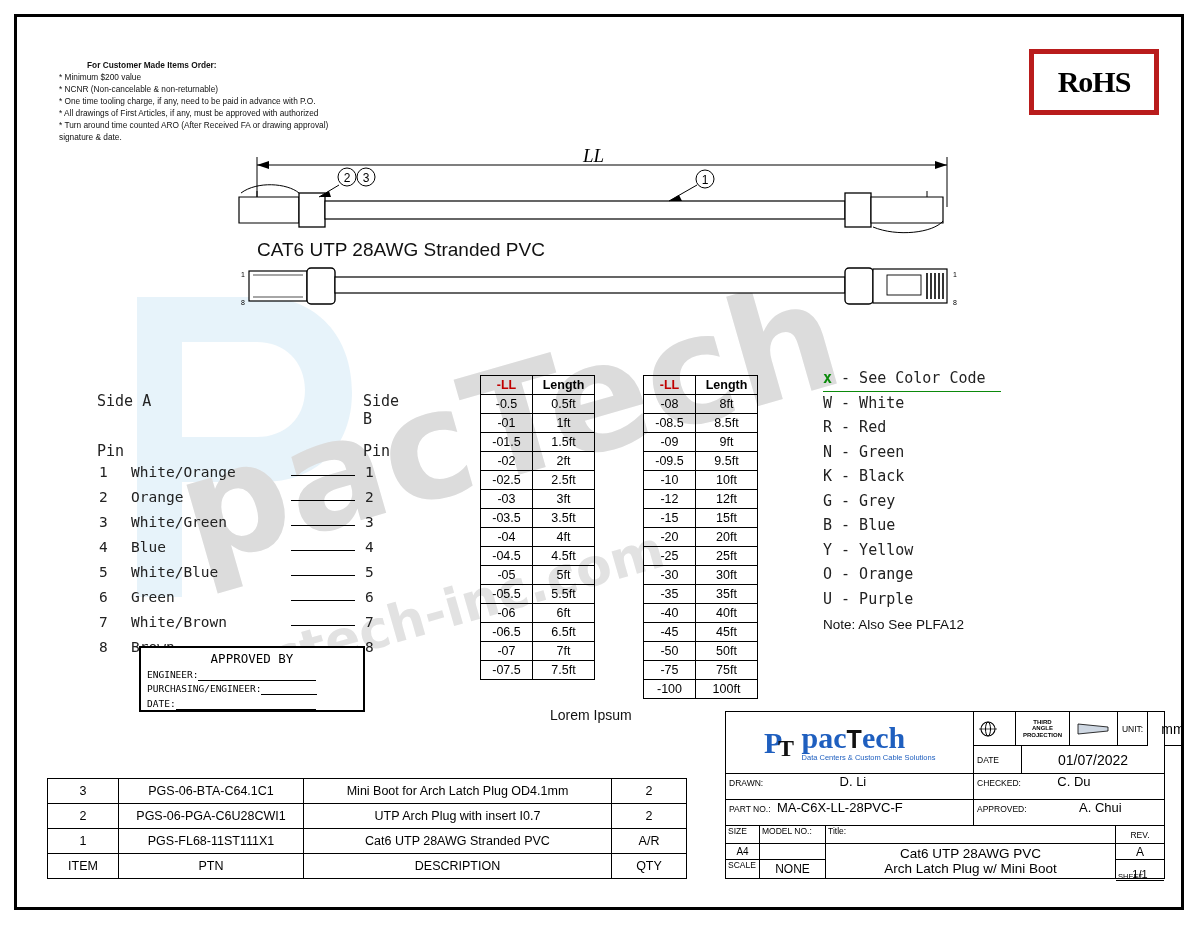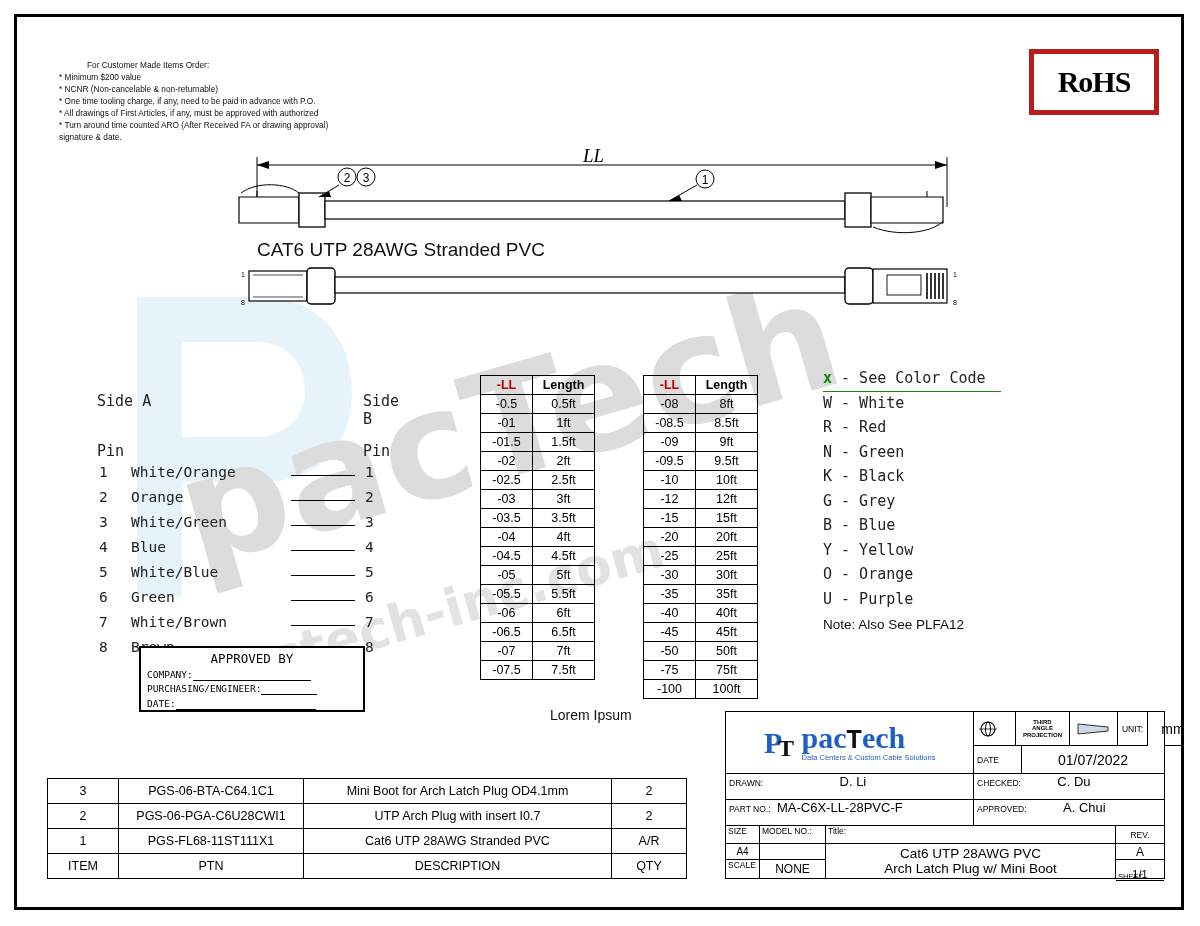--- a/index.html
+++ b/index.html
@@ -3,21 +3,21 @@
 <meta charset="utf-8">
 <style>
   html,body{margin:0;padding:0;background:#fff;}
   body{width:1200px;height:926px;font-family:"Liberation Sans",sans-serif;color:#000;position:relative;overflow:hidden;}
   #sheet{position:absolute;left:14px;top:14px;width:1170px;height:896px;border:3px solid #000;box-sizing:border-box;background:#fff;}
   .abs{position:absolute;}
   
   #wm{position:absolute;left:60px;top:250px;width:1000px;height:480px;pointer-events:none;z-index:0;}
   
   #notes{left:42px;top:42px;width:430px;font-size:8.3px;line-height:1.45;color:#111;z-index:3;}
-  #notes .hd{font-weight:normal;padding-left:28px;}
+  #notes .hd{font-weight:bold;padding-left:28px;}
   
   #rohs{right:22px;top:32px;width:120px;height:56px;border:5px solid #b91c1c;display:flex;align-items:center;justify-content:center;z-index:3;}
   #rohs span{font-family:"Liberation Serif",serif;font-weight:bold;font-size:30px;letter-spacing:-1px;}
   
   .dimline{z-index:3;}
   #llLabel{font-family:"Liberation Serif",serif;font-style:italic;font-size:19px;}
   #cableTitle{font-size:19px;color:#111;}
   
   .sideLbl{font-family:"DejaVu Sans Mono",monospace;font-size:15px;color:#222;}
   .pinrow{font-family:"DejaVu Sans Mono",monospace;font-size:14.5px;color:#222;}
@@ -368,21 +368,21 @@
         <div class="row">Y - Yellow</div>
         <div class="row">O - Orange</div>
         <div class="row">U - Purple</div>
       </div>
   </div>
   <div class="abs" id="ccunder"></div>
   <div class="abs" id="noteplfa">Note: Also See PLFA12</div>
 
   <div class="abs" id="approved">
     <div class="ttl">APPROVED  BY</div>
-    <div class="ln"><span>COMPANY:</span><span class="u" style="width:118px;">&nbsp;</span></div>
+    <div class="ln"><span>ENGINEER:</span><span class="u" style="width:118px;">&nbsp;</span></div>
     <div class="ln"><span>PURCHASING/ENGINEER:</span><span class="u" style="width:56px;">&nbsp;</span></div>
     <div class="ln"><span>DATE:</span><span class="u" style="width:140px;">&nbsp;</span></div>
   </div>
 
   <div class="abs" id="lorem">Lorem Ipsum</div>
 
   <table class="abs" id="bom">
       <tbody id="bombody">
         <tr>
           <td class="c itm">3</td>
@@ -459,21 +459,21 @@
       <span>CHECKED:</span>
       <span class="val" style="font-size:13px;margin-left:34px;">C. Du</span>
     </div>
 
     <div class="cell lbl" style="left:0;top:88px;width:248px;height:26px;border-width:0 1.5px 1.5px 0;padding-left:3px;">
       <span>PART NO.:</span>
       <span class="val" style="font-size:13px;margin-left:4px;">MA-C6X-LL-28PVC-F</span>
     </div>
     <div class="cell lbl" style="left:248px;top:88px;width:190px;height:26px;border-width:0 0 1.5px 0;padding-left:3px;">
       <span>APPROVED:</span>
-      <span class="val" style="font-size:13px;margin-left:34px;">A. Chui</span>
+      <span class="val" style="font-size:13px;margin-left:50px;">A. Chui</span>
     </div>
 
     <div class="cell lbl" style="left:0;top:114px;width:34px;height:18px;border-width:0 1.5px 1.5px 0;padding-left:2px;">SIZE</div>
     <div class="cell lbl" style="left:34px;top:114px;width:66px;height:18px;border-width:0 1.5px 1.5px 0;padding-left:2px;">MODEL NO.:</div>
     <div class="cell lbl" style="left:100px;top:114px;width:290px;height:18px;border-width:0 1.5px 1.5px 0;padding-left:2px;">Title:</div>
     <div class="cell lbl" style="left:390px;top:114px;width:48px;height:18px;border-width:0 0 1.5px 0;display:flex;align-items:center;justify-content:center;">REV.</div>
     <div class="cell" style="left:0;top:132px;width:34px;height:16px;border-width:0 1.5px 1.5px 0;display:flex;align-items:center;justify-content:center;font-size:10px;">A4</div>
     <div class="cell" style="left:34px;top:132px;width:66px;height:16px;border-width:0 1.5px 1.5px 0;"></div>
     <div class="cell" style="left:100px;top:132px;width:290px;height:34px;border-width:0 1.5px 0 0;display:flex;align-items:center;justify-content:center;flex-direction:column;">
       <div style="font-size:13.5px;">Cat6 UTP 28AWG PVC</div>

